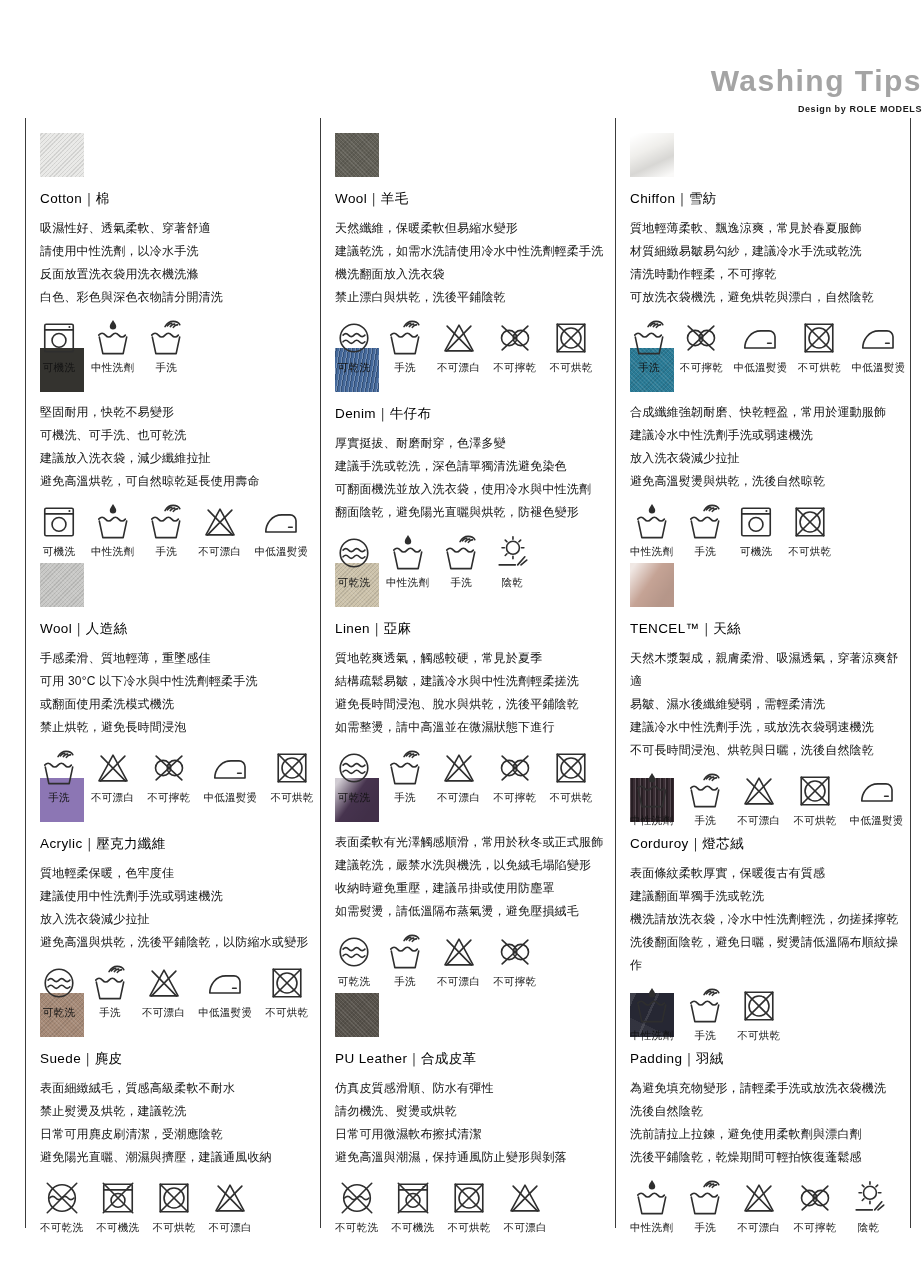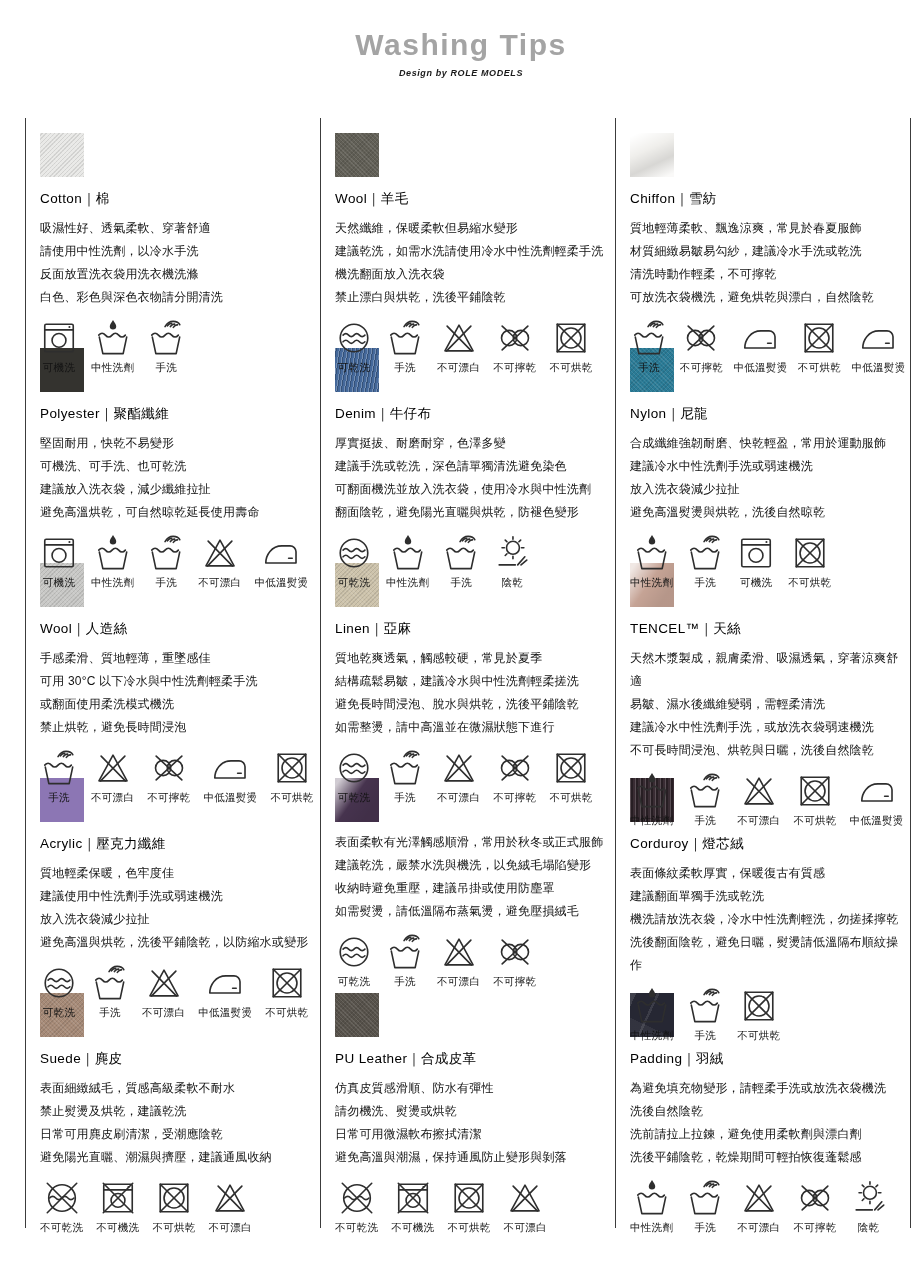--- a/index.html
+++ b/index.html
@@ -2,29 +2,28 @@
 <html><head>
 <meta charset="utf-8">
 <style>
   html,body{margin:0;padding:0;background:#ffffff;}
   body{
     width:922px;height:1280px;position:relative;overflow:hidden;
     font-family:"Liberation Sans","DejaVu Sans",sans-serif;
     -webkit-font-smoothing:antialiased;color:#111;
   }
   
-  .header{ text-align:center; padding-top:28px; }
+  .header{ text-align:right; padding-top:64px; }
   .main-title{
     margin:0; font-size:30px; font-weight:bold; letter-spacing:1.5px;
     color:#a4a4a4;
   }
   .sub-title{
     margin:6px 0 0 0; font-size:9px; font-weight:bold; color:#1a1a1a;
     letter-spacing:.6px;
-    font-style:italic;
   }
   
   .grid{
     position:absolute; left:25px; top:118px; width:885px;
     display:flex;
   }
   .col{
     width:295px; box-sizing:border-box;
     border-left:1.5px solid #3c3c3c;
     padding:15px 6px 20px 14px;
@@ -123,21 +122,20 @@
                 <path d="M19 8 C21 4.5 24 2.5 27.5 2.5 C31 2.5 33.5 3.8 34.5 6"></path>
                 <path d="M21.5 7.2 q2.2 -3 4.4 -2.6 M24.6 8 q2.2 -3 4.4 -2.6 M27.7 8.8 q2.2 -3 4.4 -2.6"></path>
               </svg>
             </span>
             <figcaption>手洗</figcaption>
           </figure>
         </div>
       </section>
       <section class="card">
         <div class="swatch tx-plain" style="background-color:#34332f"></div>
-        <h2 class="ctitle">Polyester｜聚酯纖維</h2>
         <p class="cdesc">堅固耐用，快乾不易變形
 可機洗、可手洗、也可乾洗
 建議放入洗衣袋，減少纖維拉扯
 避免高溫烘乾，可自然晾乾延長使用壽命</p>
         <div class="icons">
           <figure class="cicon">
             <span class="glyph">
               <svg viewBox="0 0 40 40">
                 <rect x="5" y="5.5" width="30" height="29" rx="1.5"></rect>
                 <path d="M5 11.5 H35"></path>
@@ -706,21 +704,20 @@
                 <path d="M4 30.5 C4 22 10 12.5 21 12.5 H29.5 C33 12.5 35.8 15.2 35.8 18.8 V30.5 Z"></path>
                 <path d="M28 25.5 H31.8"></path>
               </svg>
             </span>
             <figcaption>中低溫熨燙</figcaption>
           </figure>
         </div>
       </section>
       <section class="card">
         <div class="swatch tx-grain" style="background-color:#2a7b96"></div>
-        <h2 class="ctitle">Nylon｜尼龍</h2>
         <p class="cdesc">合成纖維強韌耐磨、快乾輕盈，常用於運動服飾
 建議冷水中性洗劑手洗或弱速機洗
 放入洗衣袋減少拉扯
 避免高溫熨燙與烘乾，洗後自然晾乾</p>
         <div class="icons">
           <figure class="cicon">
             <span class="glyph">
               <svg viewBox="0 0 40 40">
                 <g transform="translate(0,2.5)">
                   <path d="M5 14.5 Q8.5 10.5 12 14.5 Q15.5 18.5 19 14.5 Q22.5 10.5 26 14.5 Q29.5 18.5 33 14.5"></path>

